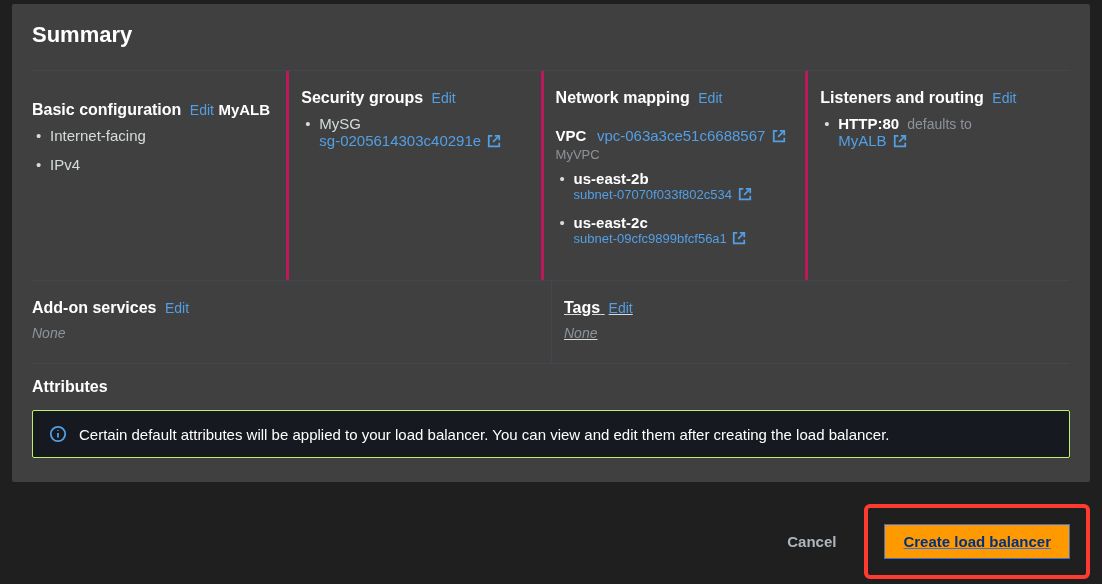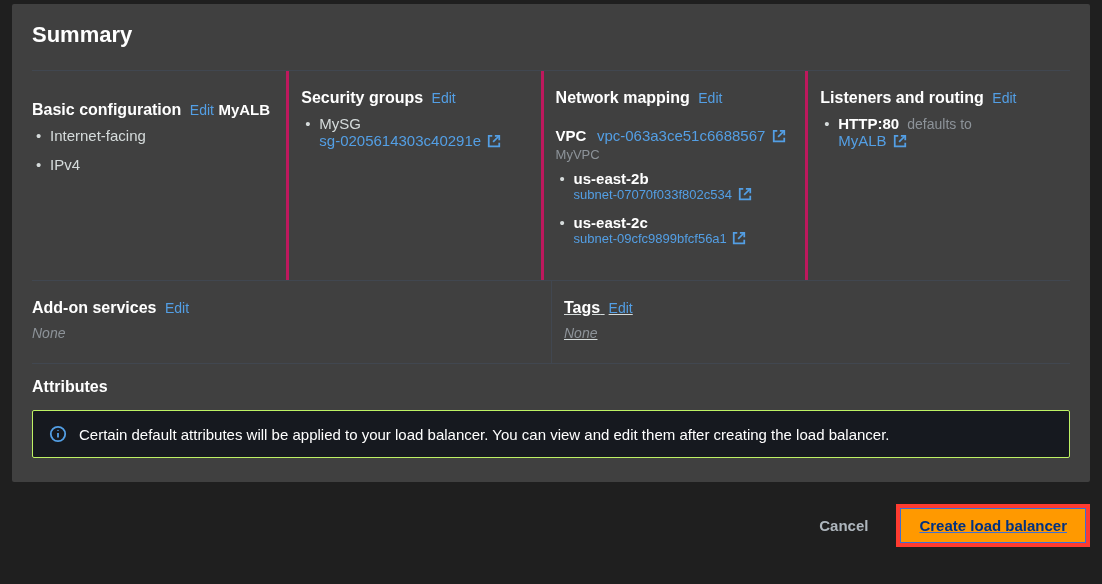--- a/index.html
+++ b/index.html
@@ -165,22 +165,22 @@
     background: transparent;
     border: none;
     color: #aeb6bd;
     font-size: 15px;
     font-weight: 700;
     padding: 10px 12px;
     cursor: pointer;
   }
   .btn-primary-wrap {
     border: 4px solid #ff3b30;
-    border-radius: 0;
-    padding: 0;
+    border-radius: 6px;
+    padding: 16px;
     display: inline-block;
   }
   .btn-primary {
     background: #ff9900;
     color: #003181;
     border: 1px solid #3e6fd6;
     font-size: 15px;
     font-weight: 700;
     padding: 8px 18px;
     cursor: pointer;

